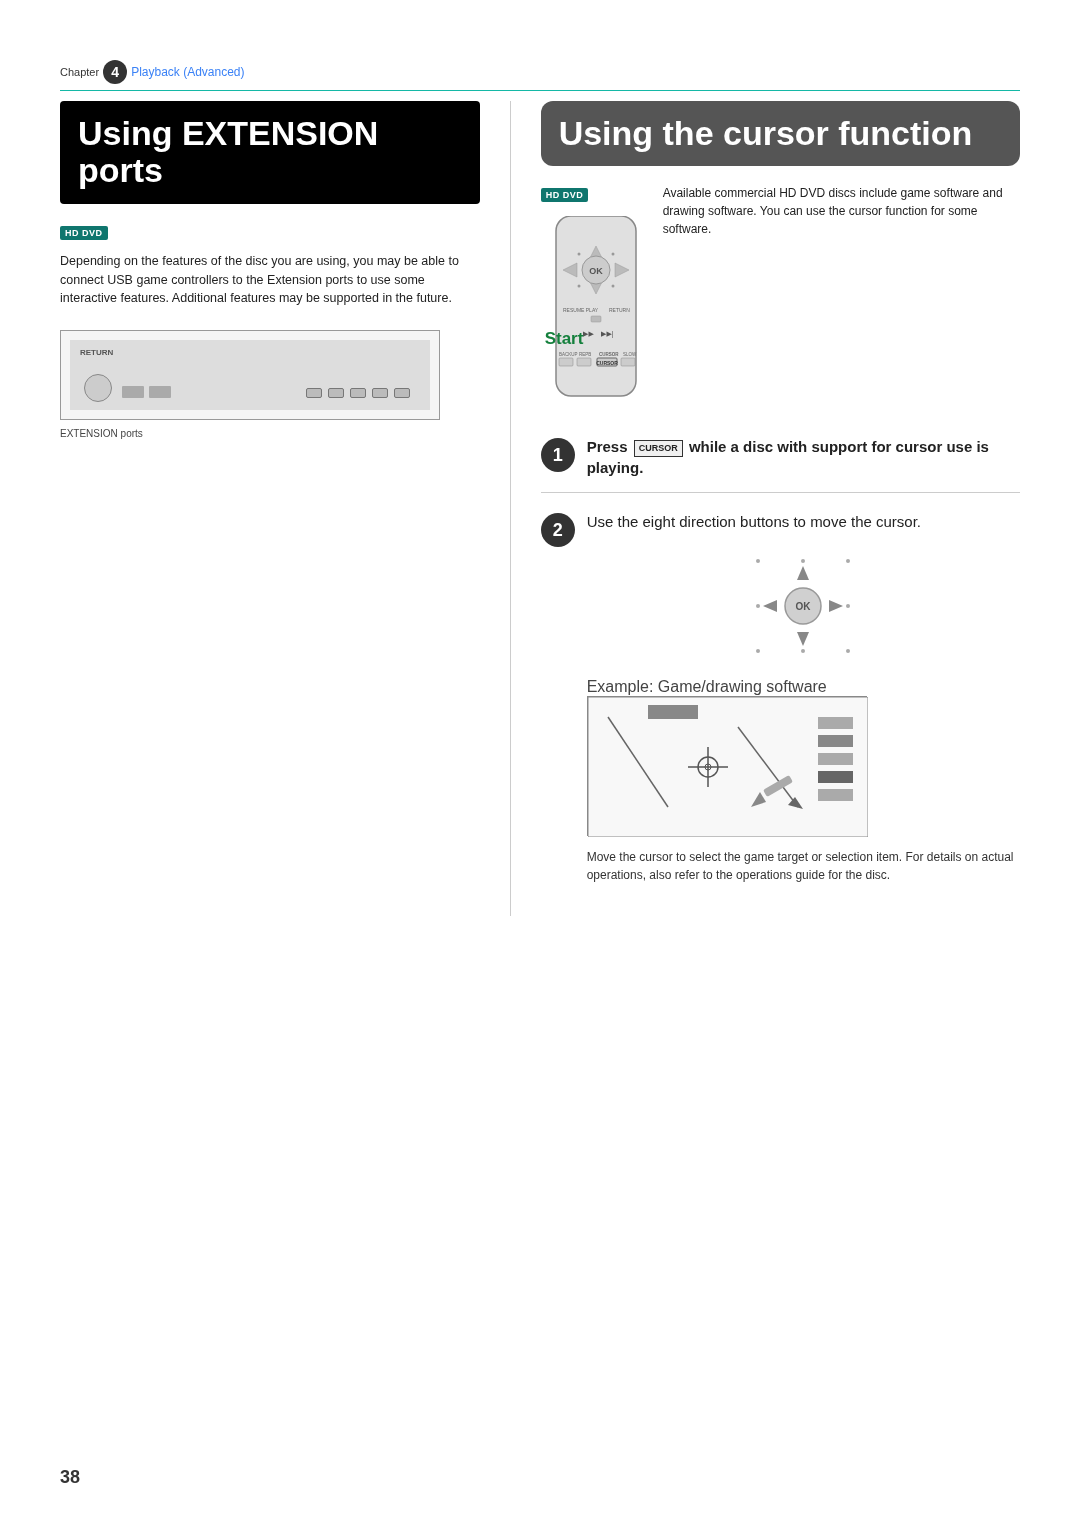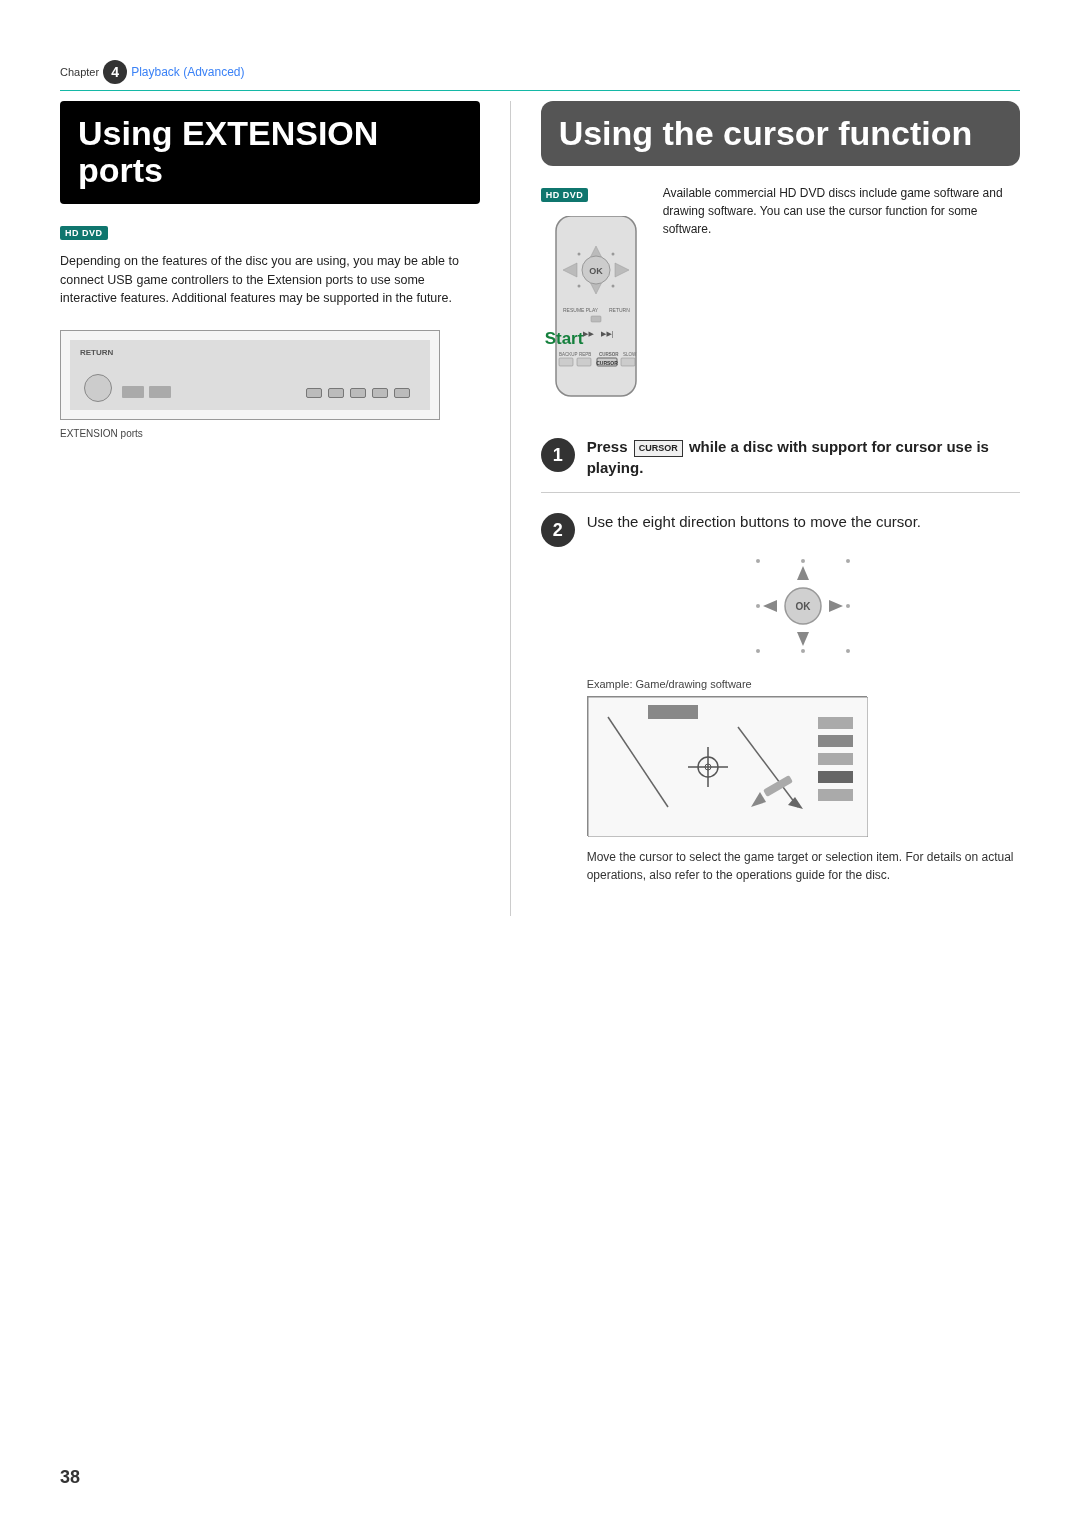--- a/index.html
+++ b/index.html
@@ -254,23 +254,22 @@
 
     
     .dpad-wrapper {
       width: 120px;
       height: 120px;
       margin: 0 auto 12px auto;
       position: relative;
     }
 
     .example-label {
-      font-size: 11px;
+      font-size: 16px;
       color: #444;
-      margin-bottom: 6px;
     }
 
     
     .game-screen {
       width: 280px;
       height: 140px;
       border: 1px solid #888;
       position: relative;
       background: #f8f8f8;
       margin-bottom: 12px;

